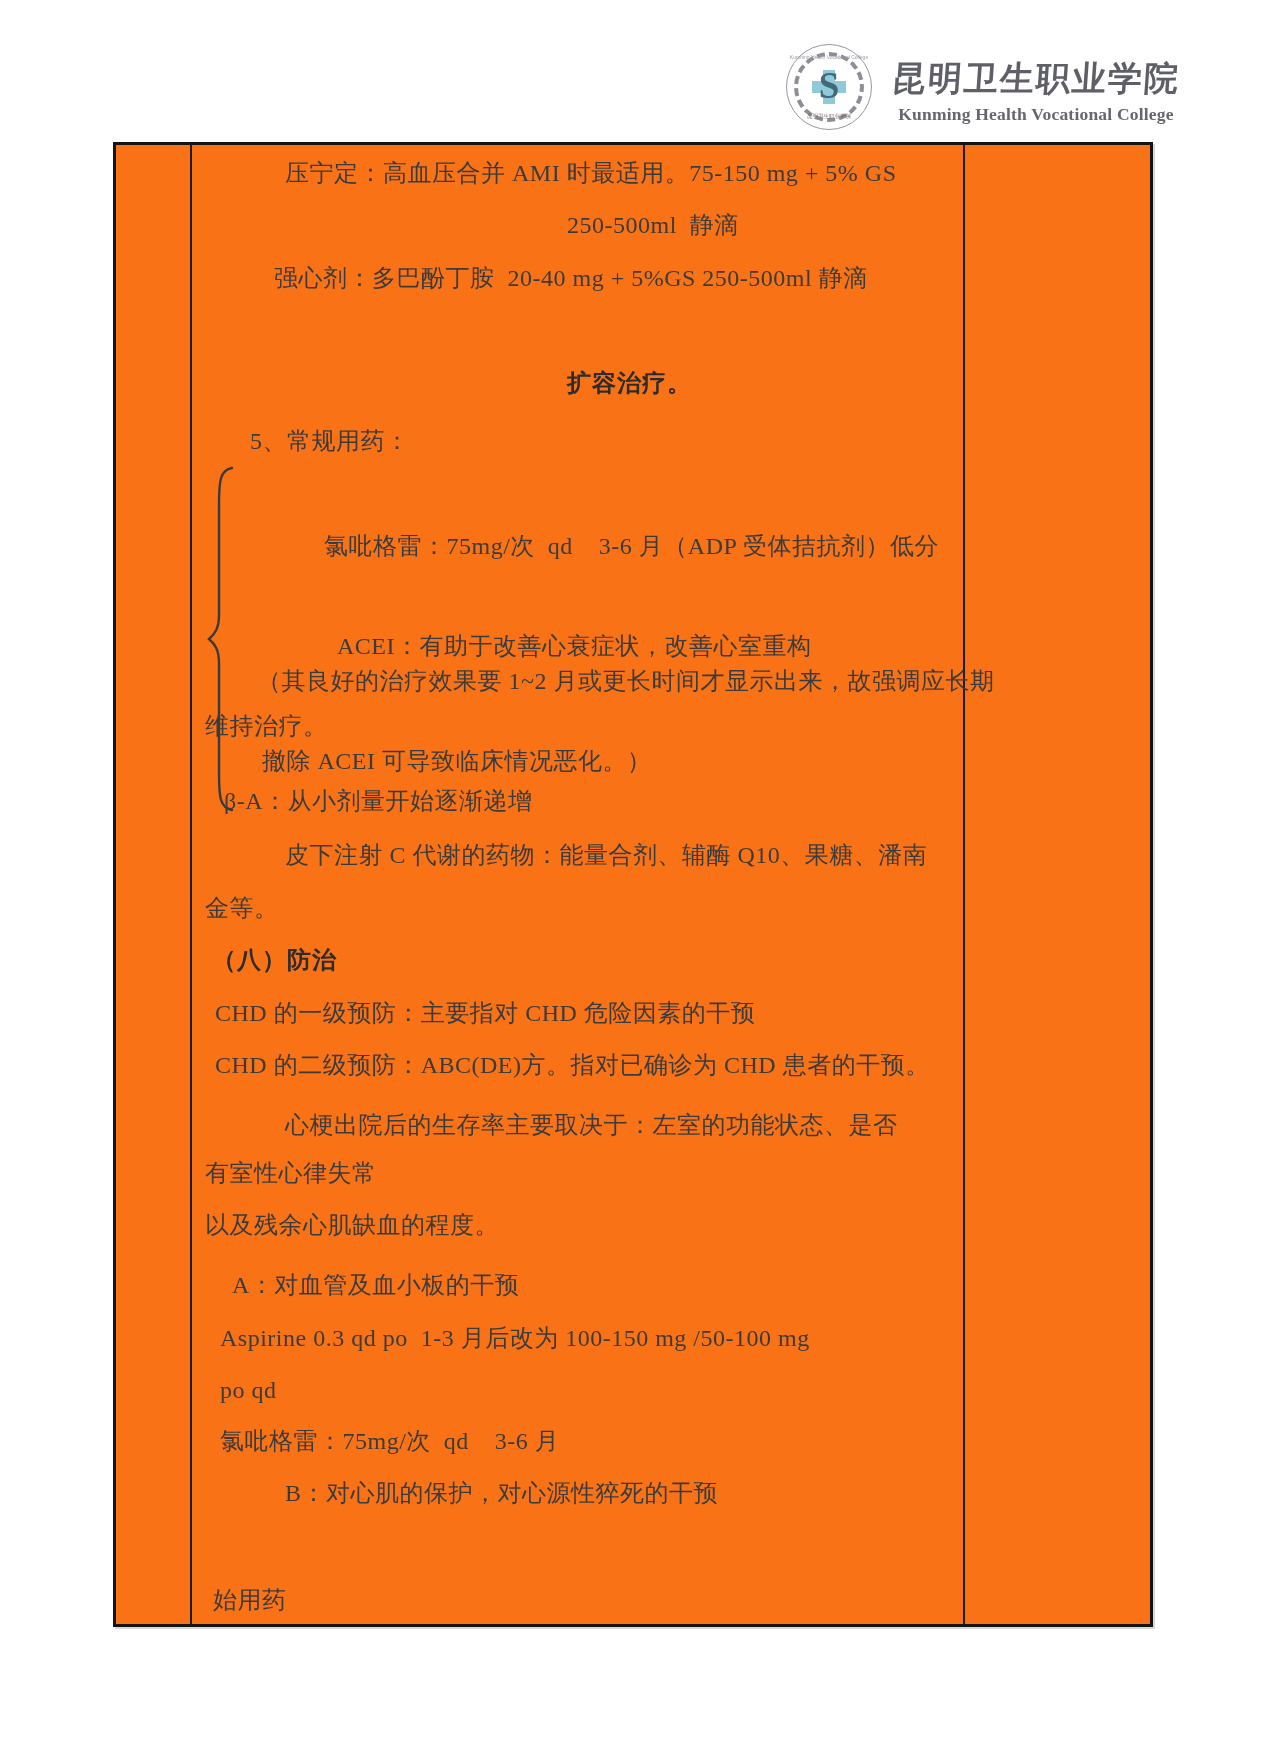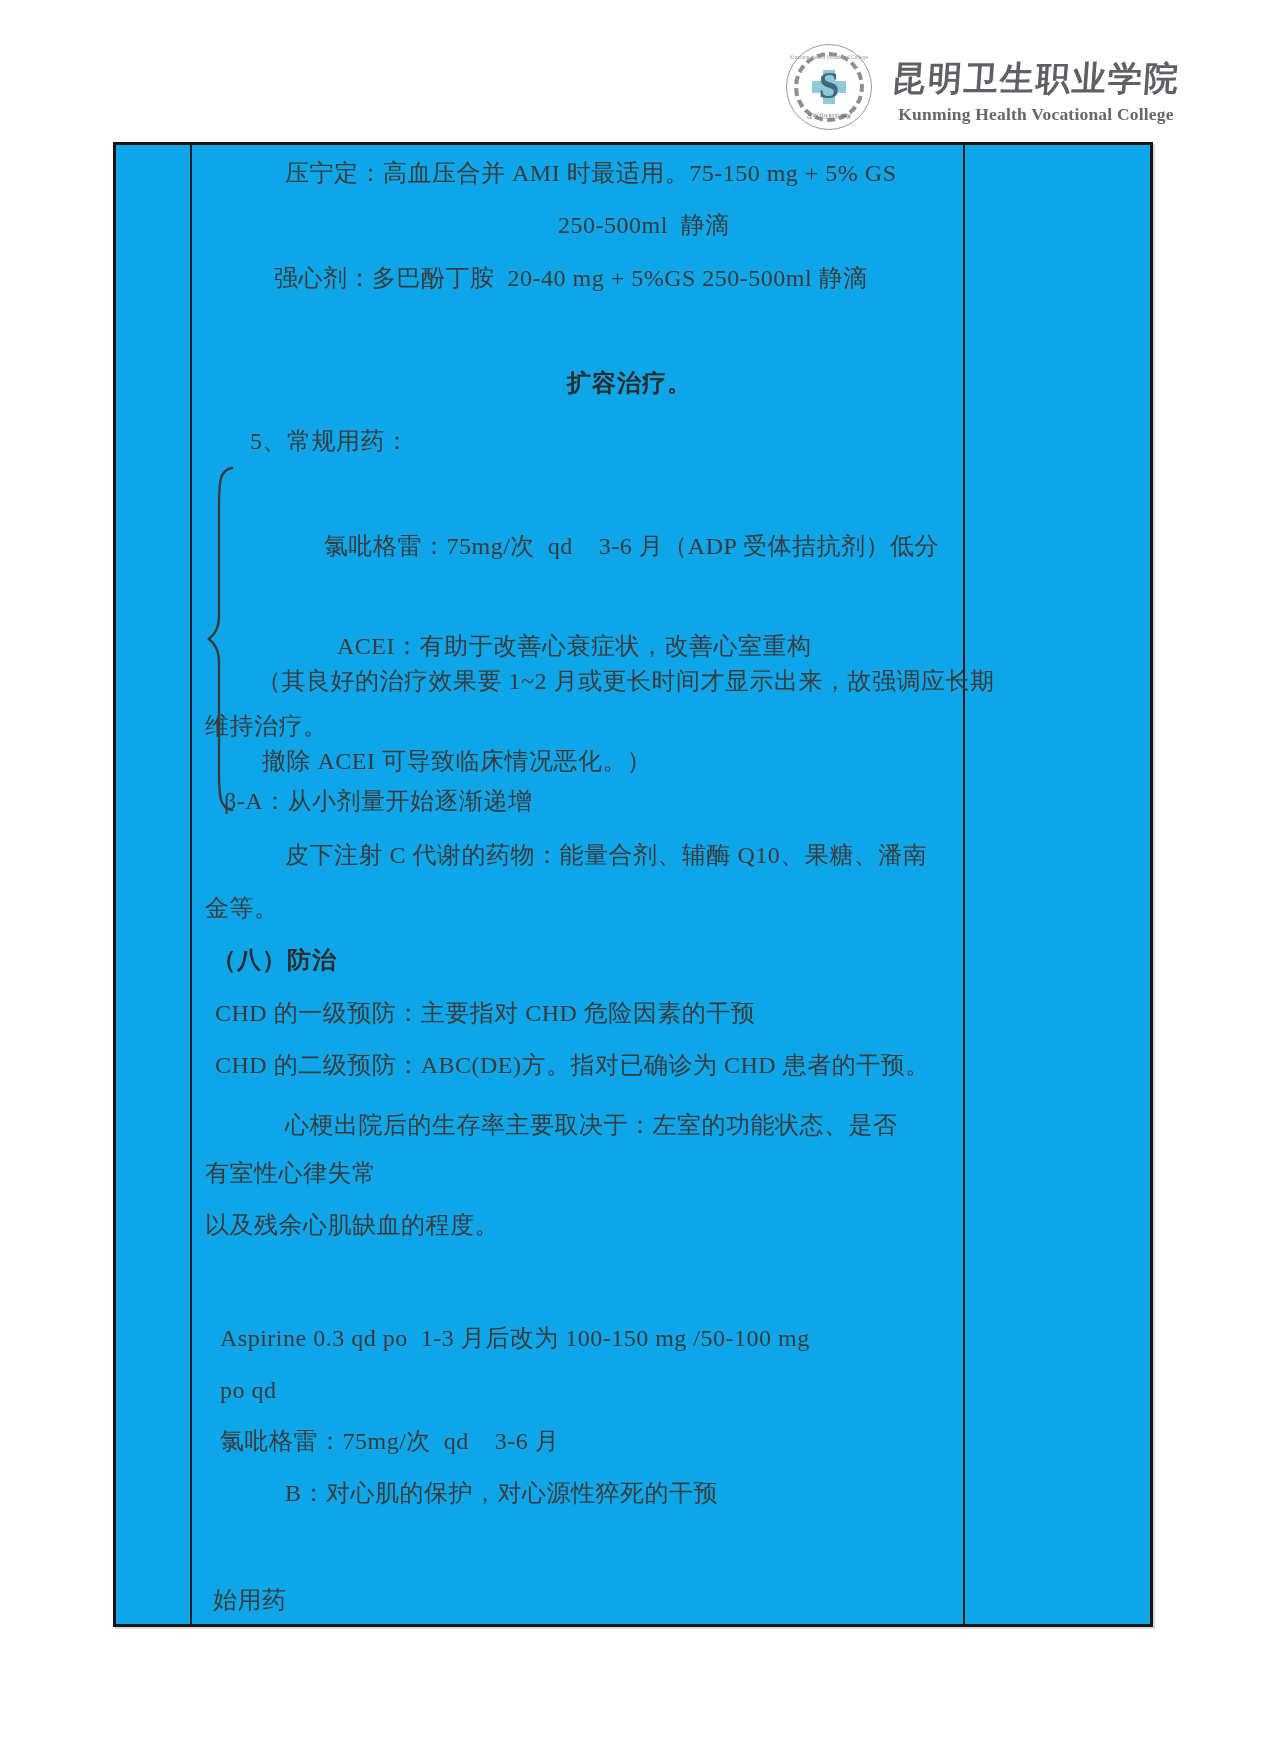--- a/index.html
+++ b/index.html
@@ -24,21 +24,21 @@
         font-size:37px;font-weight:700;color:#43687a;font-family:"Liberation Serif",serif;line-height:1;}
   .zh-name{position:absolute;left:106px;top:18px;width:300px;text-align:center;font-size:34px;
         font-weight:600;color:#5f5f68;letter-spacing:2px;white-space:nowrap;
         font-family:"Liberation Serif","DejaVu Serif",serif;transform:skewX(-4deg);}
   .en-name{position:absolute;left:106px;top:66px;width:300px;text-align:center;font-size:17.5px;
         font-weight:700;color:#66666e;letter-spacing:0.2px;white-space:nowrap;
         font-family:"Liberation Serif","DejaVu Serif",serif;}
 
   
   .doc-table{position:absolute;left:113px;top:142px;width:1040px;height:1485px;
-        border:3px solid #141414;box-sizing:border-box;background:#0ea5e9;
+        border:3px solid #141414;box-sizing:border-box;background:#f97316;
         box-shadow:2px 2px 0 #d8d8d8;}
   .v-divider{position:absolute;top:0;bottom:0;width:1.6px;background:#1d1d1d;}
   .divider-1{left:74px;}
   .divider-2{left:847px;}
   .col2{position:absolute;left:76px;top:0;width:771px;height:100%;}
 
   .line{position:absolute;height:36px;line-height:36px;font-size:24px;white-space:pre;
         letter-spacing:0.5px;color:#3b3b3b;}
   .bold-hei{font-family:"Liberation Sans","DejaVu Sans",sans-serif;font-weight:700;color:#2c2c2c;
         letter-spacing:1px;}
@@ -69,38 +69,39 @@
 
     <div class="col2">
 
       <div class="brace">
         <svg viewBox="0 0 32 348" preserveAspectRatio="none">
           <path d="M28 3 C16 5 15 16 15 40 L15 150 C15 163 11 169 5 174 C11 179 15 185 15 198 L15 308 C15 332 16 343 28 345" fill="none" stroke="#3a3a3a" stroke-width="2.4" stroke-linecap="round"></path>
         </svg>
       </div>
 
       <div class="line" style="top:10px;left:93px">压宁定：高血压合并 AMI 时最适用。75-150 mg + 5% GS</div>
-      <div class="line" style="top:62px;left:366px">250-500ml  静滴</div>
+      <div class="line" style="top:62px;left:375px">250-500ml  静滴</div>
       <div class="line" style="top:115px;left:82px">强心剂：多巴酚丁胺  20-40 mg + 5%GS 250-500ml 静滴</div>
       <div class="line bold-hei" style="top:220px;left:375px">扩容治疗。</div>
       <div class="line" style="top:278px;left:58px">5、常规用药：</div>
       <div class="line" style="top:383px;left:132px">氯吡格雷：75mg/次  qd    3-6 月（ADP 受体拮抗剂）低分</div>
       <div class="line" style="top:483px;left:145px">ACEI：有助于改善心衰症状，改善心室重构</div>
       <div class="line" style="top:518px;left:65px">（其良好的治疗效果要 1~2 月或更长时间才显示出来，故强调应长期</div>
       <div class="line" style="top:563px;left:13px">维持治疗。</div>
       <div class="line" style="top:598px;left:70px">撤除 ACEI 可导致临床情况恶化。）</div>
       <div class="line" style="top:638px;left:32px">β-A：从小剂量开始逐渐递增</div>
       <div class="line" style="top:692px;left:93px">皮下注射 C 代谢的药物：能量合剂、辅酶 Q10、果糖、潘南</div>
       <div class="line" style="top:745px;left:13px">金等。</div>
       <div class="line bold-hei" style="top:797px;left:20px">（八）防治</div>
       <div class="line" style="top:850px;left:23px">CHD 的一级预防：主要指对 CHD 危险因素的干预</div>
       <div class="line" style="top:962px;left:93px">心梗出院后的生存率主要取决于：左室的功能状态、是否</div>
       <div class="line" style="top:902px;left:23px">CHD 的二级预防：ABC(DE)方。指对已确诊为 CHD 患者的干预。</div>
       <div class="line" style="top:1010px;left:13px">有室性心律失常</div>
       <div class="line" style="top:1062px;left:13px">以及残余心肌缺血的程度。</div>
+      <div class="line" style="top:1122px;left:40px">A：对血管及血小板的干预</div>
       <div class="line" style="top:1175px;left:28px">Aspirine 0.3 qd po  1-3 月后改为 100-150 mg /50-100 mg</div>
       <div class="line" style="top:1227px;left:28px">po qd</div>
       <div class="line" style="top:1278px;left:28px">氯吡格雷：75mg/次  qd    3-6 月</div>
       <div class="line" style="top:1330px;left:93px">B：对心肌的保护，对心源性猝死的干预</div>
       <div class="line" style="top:1437px;left:21px">始用药</div>
     </div>
   </div>
 
 </div>
 

